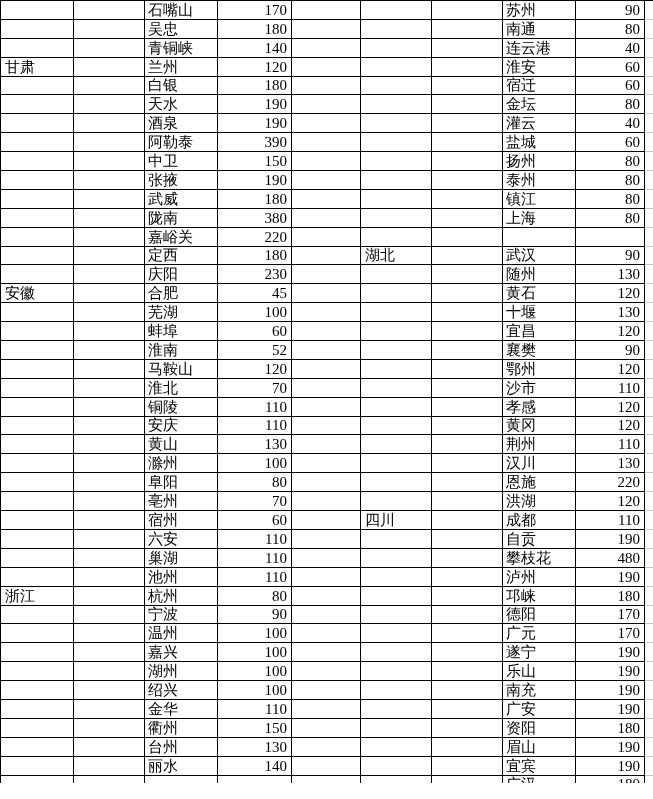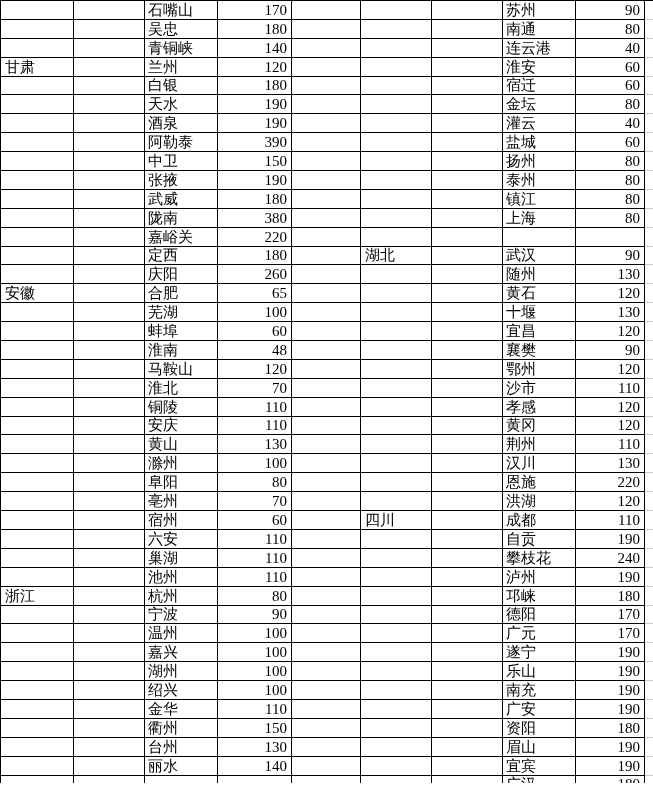--- a/index.html
+++ b/index.html
@@ -217,34 +217,34 @@
     <div class="cell"></div>
     <div class="cell city">武汉</div>
     <div class="cell val">90</div>
     <div class="cell sliver"></div>
   </div>
 
   <div class="row">
     <div class="cell prov"></div>
     <div class="cell"></div>
     <div class="cell city">庆阳</div>
-    <div class="cell val">260</div>
+    <div class="cell val">230</div>
     <div class="cell"></div>
     <div class="cell prov"></div>
     <div class="cell"></div>
     <div class="cell city">随州</div>
     <div class="cell val">130</div>
     <div class="cell sliver"></div>
   </div>
 
   <div class="row">
     <div class="cell prov">安徽</div>
     <div class="cell"></div>
     <div class="cell city">合肥</div>
-    <div class="cell val">65</div>
+    <div class="cell val">45</div>
     <div class="cell"></div>
     <div class="cell prov"></div>
     <div class="cell"></div>
     <div class="cell city">黄石</div>
     <div class="cell val">120</div>
     <div class="cell sliver"></div>
   </div>
 
   <div class="row">
     <div class="cell prov"></div>
@@ -269,21 +269,21 @@
     <div class="cell"></div>
     <div class="cell city">宜昌</div>
     <div class="cell val">120</div>
     <div class="cell sliver"></div>
   </div>
 
   <div class="row">
     <div class="cell prov"></div>
     <div class="cell"></div>
     <div class="cell city">淮南</div>
-    <div class="cell val">48</div>
+    <div class="cell val">52</div>
     <div class="cell"></div>
     <div class="cell prov"></div>
     <div class="cell"></div>
     <div class="cell city">襄樊</div>
     <div class="cell val">90</div>
     <div class="cell sliver"></div>
   </div>
 
   <div class="row">
     <div class="cell prov"></div>
@@ -417,21 +417,21 @@
 
   <div class="row">
     <div class="cell prov"></div>
     <div class="cell"></div>
     <div class="cell city">巢湖</div>
     <div class="cell val">110</div>
     <div class="cell"></div>
     <div class="cell prov"></div>
     <div class="cell"></div>
     <div class="cell city">攀枝花</div>
-    <div class="cell val">240</div>
+    <div class="cell val">480</div>
     <div class="cell sliver"></div>
   </div>
 
   <div class="row">
     <div class="cell prov"></div>
     <div class="cell"></div>
     <div class="cell city">池州</div>
     <div class="cell val">110</div>
     <div class="cell"></div>
     <div class="cell prov"></div>

